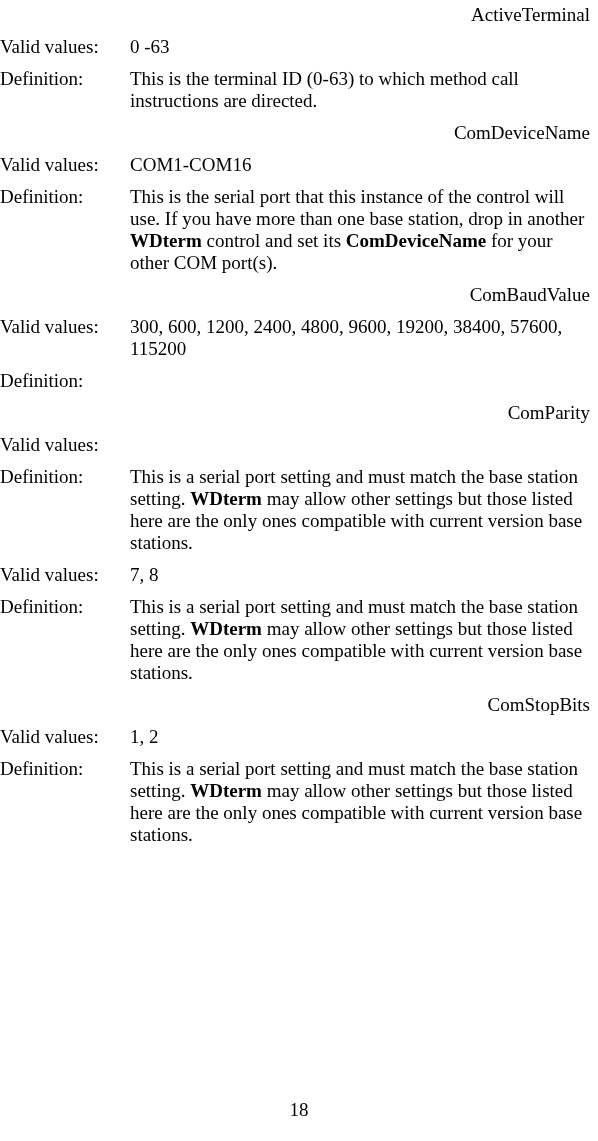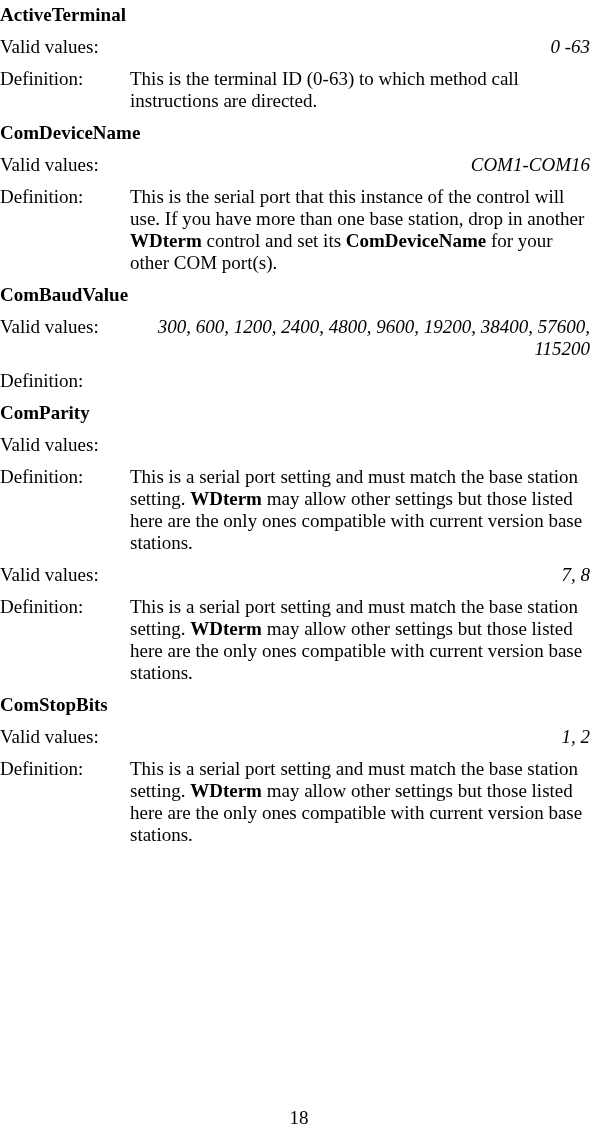--- a/index.html
+++ b/index.html
@@ -11,52 +11,51 @@
       font-family: 'Times New Roman', Times, serif;
       font-size: 19px;
       color: #000;
       background: #fff;
       width: 598px;
       height: 1141px;
       padding: 4px 8px 0 0;
       position: relative;
     }
     .section-heading {
-      font-weight: bold;
+      font-weight: normal;
       margin-top: 0;
       margin-bottom: 10px;
       margin-left: 0;
+      text-align: right;
     }
     .section-heading.first {
       margin-top: 0;
     }
     .section-heading.subsequent {
       margin-top: 10px;
     }
     .row {
       display: flex;
       margin-bottom: 10px;
     }
     .label {
       width: 130px;
       flex-shrink: 0;
     }
     .value {
       flex: 1;
     }
     .italic {
-      font-style: italic;
-      text-align: right;
     }
     .bold {
       font-weight: bold;
     }
     .page-number {
       position: absolute;
-      bottom: 12px;
+      bottom: 20px;
       left: 0;
       width: 100%;
       text-align: center;
     }
   </style>
 </head>
 <body>
 
 <div id="content">
     <div class="section-heading first">ActiveTerminal</div>

